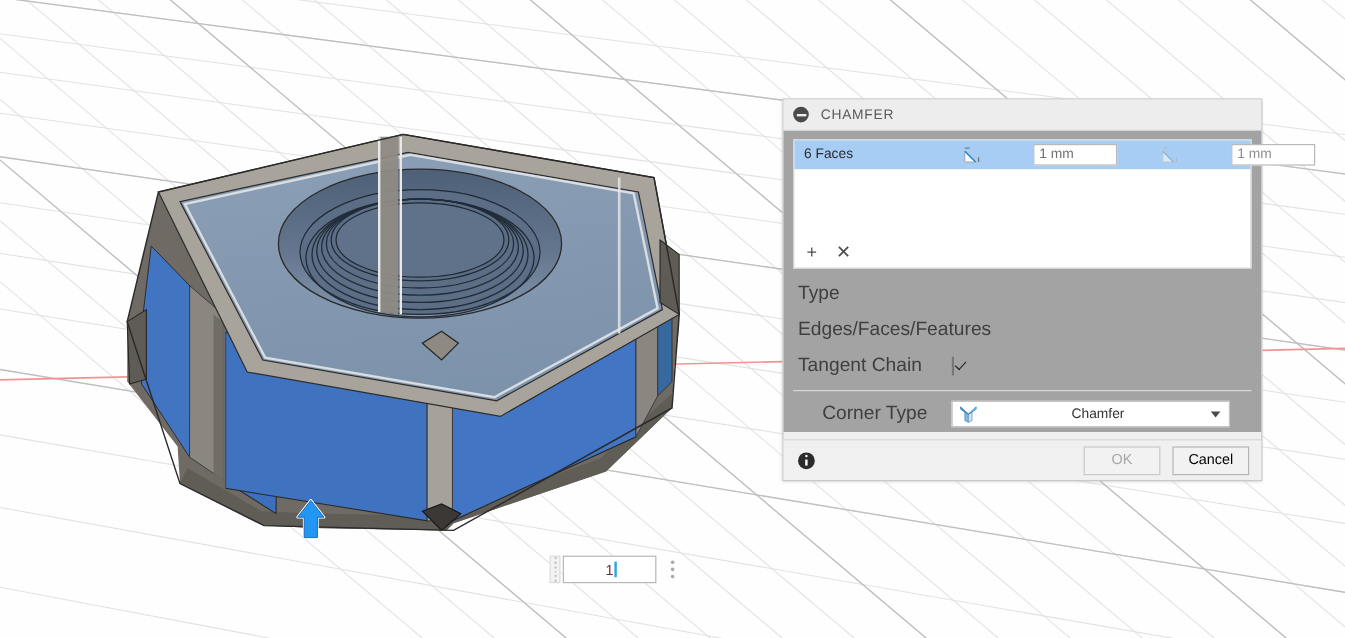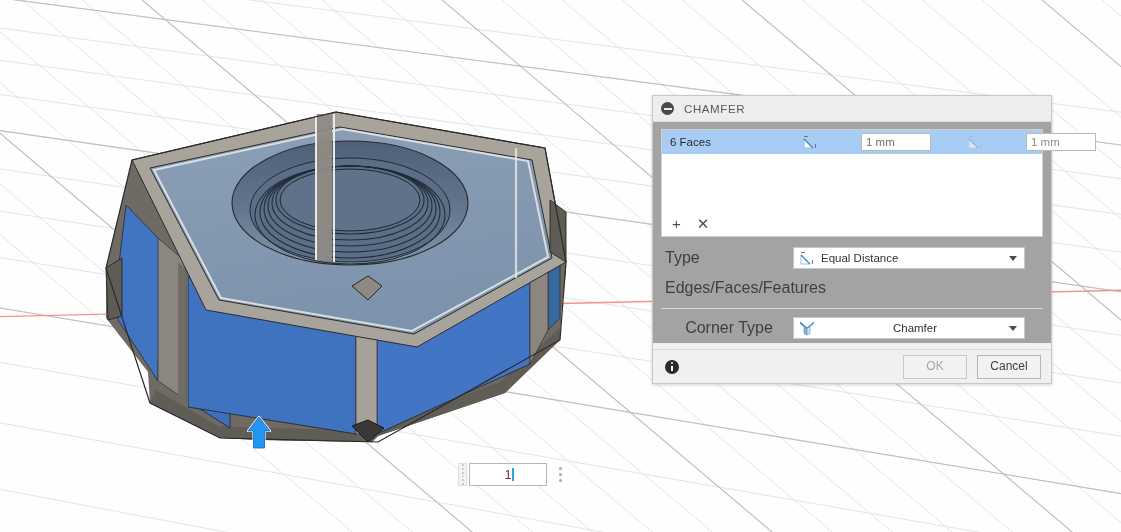--- a/index.html
+++ b/index.html
@@ -31,21 +31,21 @@
     position: absolute;
     top: 0; left: 0;
     width: 1121px;
     height: 532px;
   }
 
   
   #chamfer-dialog {
     position: absolute;
     left: 652px;
-    top: 95px;
+    top: 82px;
     width: 398px;
     background: #f0f0f0;
     border: 1px solid #c8c8c8;
     box-shadow: 0 1px 3px rgba(0,0,0,0.18);
     font-size: 12px;
     color: #3c3c3c;
     user-select: none;
   }
 
   .dlg-titlebar {
@@ -256,21 +256,21 @@
     width: 2px; height: 5px;
     background: #fff;
   }
   .footer-spacer { flex: 1; }
   .dlg-btn {
     min-width: 62px;
     height: 22px;
     border: 1px solid #b5b5b5;
     background: #f2f2f2;
     font-size: 12px;
-    color: #404040;
+    color: #000000;
     font-family: "Liberation Sans", sans-serif;
     margin-left: 10px;
     cursor: default;
     line-height: 20px;
     text-align: center;
   }
   .dlg-btn.disabled {
     color: #a6a6a6;
     border-color: #c9c9c9;
     background: #f2f2f2;
@@ -571,38 +571,32 @@
         <div class="sel-tools">
           <span class="tool-btn">+</span>
           <span class="tool-btn">✕</span>
         </div>
       </div>
 
       <div class="rows">
 
         <div class="row">
           <span class="row-label">Type</span>
-          <span class="row-ctrl">
-            <span class="dropdown">
-              <svg class="chamfer-icn" viewBox="0 0 16 16" xmlns="http://www.w3.org/2000/svg">
-                <path d="M2,5 L2,14 L11,14 Z" fill="#ffffff" stroke="#9aa4ae" stroke-width="0.8"></path>
-                <path d="M2,5 L11,14" stroke="#2f86c9" stroke-width="1.3" fill="none"></path>
-                <path d="M2,2.5 L6,2.5" stroke="#6f7a85" stroke-width="1.1"></path>
-                <path d="M13.5,10 L13.5,14" stroke="#6f7a85" stroke-width="1.1"></path>
-              </svg>
-              <span class="dd-label">Equal Distance</span>
-              <span class="caret"></span>
-            </span>
-          </span>
         </div>
 
         <div class="row">
           <span class="row-label">Edges/Faces/Features</span>
         </div>
 
+        <div class="row">
+          <span class="row-label">Tangent Chain</span>
+          <span class="row-ctrl">
+            <span class="checkbox"></span>
+          </span>
+        </div>
 
         <div class="divider"></div>
 
         <div class="row" style="margin-top:4px;text-align:center;">
           <span class="row-label">Corner Type</span>
           <span class="row-ctrl">
             <span class="dropdown">
               <svg class="chamfer-icn" viewBox="0 0 16 16" xmlns="http://www.w3.org/2000/svg">
                 <path d="M8,8 L8,15 L5,13.5 L5,6.5 Z" fill="#7fb9e0" stroke="#5a93bd" stroke-width="0.6"></path>
                 <path d="M8,8 L8,15 L11,13.5 L11,6.5 Z" fill="#cfe4f3" stroke="#5a93bd" stroke-width="0.6"></path>

